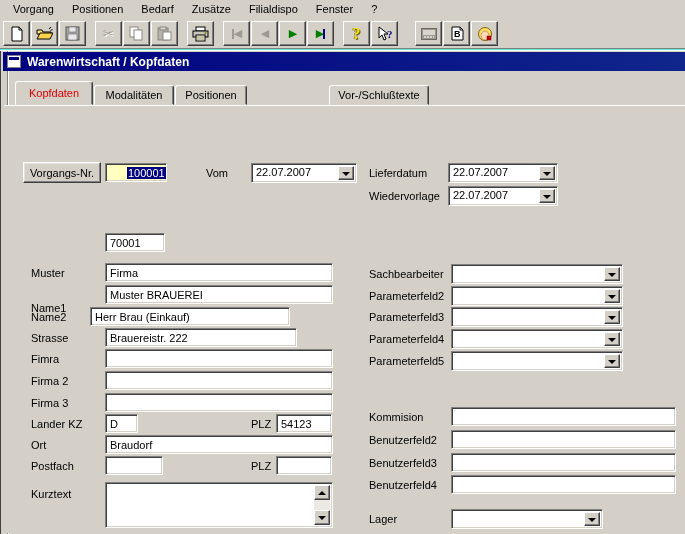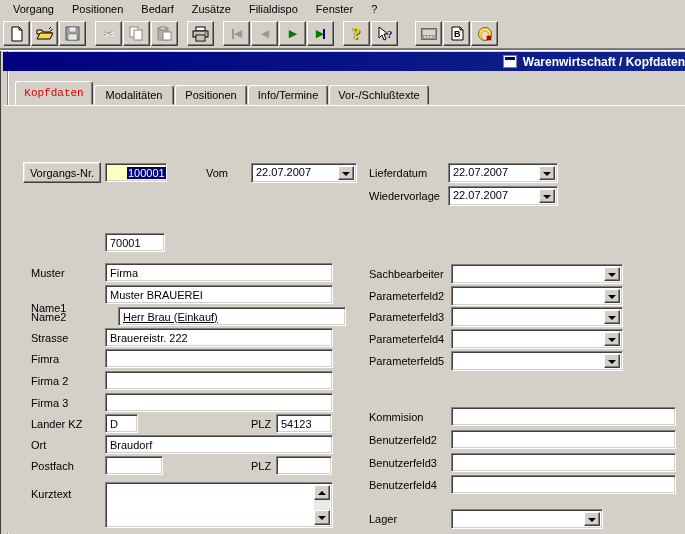--- a/index.html
+++ b/index.html
@@ -1,39 +1,39 @@
 <!DOCTYPE html>
 <html><head>
 <meta charset="utf-8">
 <style>
   * { margin:0; padding:0; box-sizing:border-box; }
   html,body { width:685px; height:534px; }
   body { font-family:"Liberation Sans", sans-serif; font-size:11px; color:#000; background:#d4d0c8; overflow:hidden; }
-  #app { position:relative; width:685px; height:534px; background:#737373; }
+  #app { position:relative; width:685px; height:534px; background:#5eead4; }
 
   
   .menubar { position:absolute; top:0; left:0; right:0; height:19px; display:flex; align-items:center; padding-left:4px; background:#d4d0c8; }
   .menu-item { padding:2px 9px 3px 9px; cursor:default; }
 
   
   .toolbar { position:absolute; top:19px; left:0; right:0; height:29px; display:flex; align-items:center; padding-left:3px; background:#d4d0c8; }
   .tb-btn { width:27px; height:25px; margin-right:1px; background:#d4d0c8; border:1px solid; border-color:#ffffff #404040 #404040 #ffffff; box-shadow:inset -1px -1px 0 #808080; display:flex; align-items:center; justify-content:center; position:relative; }
   .tb-gap { width:8px; }
   .tb-glyph { font-size:13px; line-height:1; }
   .disabled-glyph { color:#9c9a92; text-shadow:1px 1px 0 #ffffff; }
   .nav-tri { font-size:11px; line-height:1; letter-spacing:-1px; display:flex; align-items:center; }
   .nav-bar { display:inline-block; width:2px; height:10px; }
   .help-q { font-family:"Liberation Serif", serif; font-weight:bold; font-size:16px; color:#ffdf00; text-shadow:1px 1px 0 #5a5a00, -1px 0 0 #8a8a30; }
 
   .tb-sep-line { position:absolute; top:48px; left:0; right:0; height:3px; border-top:1px solid #808080; border-bottom:1px solid #ffffff; }
 
   
   .mdi { position:absolute; top:51px; left:0; right:0; bottom:0; background:#d4d0c8; border-left:1px solid #404040; }
   .mdi-inner-edge { position:absolute; top:0; bottom:0; left:6px; width:2px; border-left:1px solid #808080; border-right:1px solid #ffffff; }
-  .titlebar { position:absolute; top:1px; left:2px; right:0; height:19px; background:linear-gradient(to right,#000080,#10268c); display:flex; align-items:center; padding-left:4px;justify-content:flex-end; }
+  .titlebar { position:absolute; top:1px; left:2px; right:0; height:19px; background:linear-gradient(to right,#000080,#10268c); display:flex; align-items:center; padding-left:4px; }
   .titlebar-icon { width:14px; height:13px; background:#fff; border:1px solid #808080; position:relative; margin-right:6px; }
   .titlebar-icon::before { content:""; position:absolute; top:1px; left:1px; right:1px; height:3px; background:#000080; }
   .titlebar-text { color:#fff; font-weight:bold; font-size:12px; }
 
   
   .tabstrip { position:absolute; top:28px; left:12px; right:0; height:26px; }
   .tab { position:absolute; bottom:0; height:20px; background:#d4d0c8; border:1px solid; border-color:#ffffff #404040 #d4d0c8 #ffffff; border-radius:3px 3px 0 0; box-shadow:inset -1px 0 0 #808080; display:flex; align-items:center; justify-content:center; padding:0 10px; cursor:default; }
   .tab.active { height:24px; font-weight:normal; color:#dd0000; z-index:2; }
   .panel-top-edge { position:absolute; top:54px; left:3px; right:0; height:1px; background:#ffffff; }
 
@@ -189,24 +189,23 @@
 
   <div class="mdi">
     <div class="mdi-inner-edge"></div>
 
     <div class="titlebar">
       <span class="titlebar-icon"></span>
       <span class="titlebar-text">Warenwirtschaft / Kopfdaten</span>
     </div>
 
     <div class="tabstrip">
-      <span class="tab active" style="left:2px;  width:78px;font-family:Liberation Mono, monospace;">Kopfdaten</span>
+      <span class="tab active" style="left:2px;  width:78px;">Kopfdaten</span>
       <span class="tab" style="left:81px; width:80px;">Modalitäten</span>
       <span class="tab" style="left:162px;width:72px;">Positionen</span>
-      <span class="tab" style="left:235px;width:80px;">Info/Termine</span>
       <span class="tab" style="left:316px;width:100px;">Vor-/Schlußtexte</span>
     </div>
     <div class="panel-top-edge"></div>
 
     <div class="content">
 
       <button class="cmd-btn" style="left:19px; top:56px; width:78px;">Vorgangs-Nr.</button>
       <div class="tfield hl-field" style="left:101px; top:57px; width:62px;">
         <span class="sel">100001</span>
       </div>
@@ -234,24 +233,24 @@
 
       <input class="tfield" style="left: 101px; top: 127px; width: 60px;" value="70001">
 
       <span class="lbl" style="left:27px; top:161px;">Muster</span>
       <input class="tfield" style="left: 101px; top: 157px; width: 228px;" value="Firma">
 
       <span class="lbl" style="left:27px; top:183px;margin-top:13px;">Name1</span>
       <input class="tfield" style="left: 101px; top: 179px; width: 228px;" value="Muster BRAUEREI">
 
       <span class="lbl" style="left:27px; top:205px;">Name2</span>
-      <input class="tfield" style="left: 114px; top: 201px; width: 228px; text-decoration: underline;" value="Herr Brau (Einkauf)">
+      <input class="tfield" style="left: 86px; top: 201px; width: 200px;" value="Herr Brau (Einkauf)">
 
       <span class="lbl" style="left:27px; top:226px;">Strasse</span>
-      <input class="tfield" style="left: 101px; top: 222px; width: 228px;" value="Brauereistr. 222">
+      <input class="tfield" style="left: 101px; top: 222px; width: 192px;" value="Brauereistr. 222">
 
       <span class="lbl" style="left:27px; top:247px;">Fimra</span>
       <input class="tfield" style="left: 101px; top: 243px; width: 228px;" value="">
 
       <span class="lbl" style="left:27px; top:269px;">Firma 2</span>
       <input class="tfield" style="left: 101px; top: 265px; width: 228px;" value="">
 
       <span class="lbl" style="left:27px; top:291px;">Firma 3</span>
       <input class="tfield" style="left: 101px; top: 287px; width: 228px;" value="">
 

